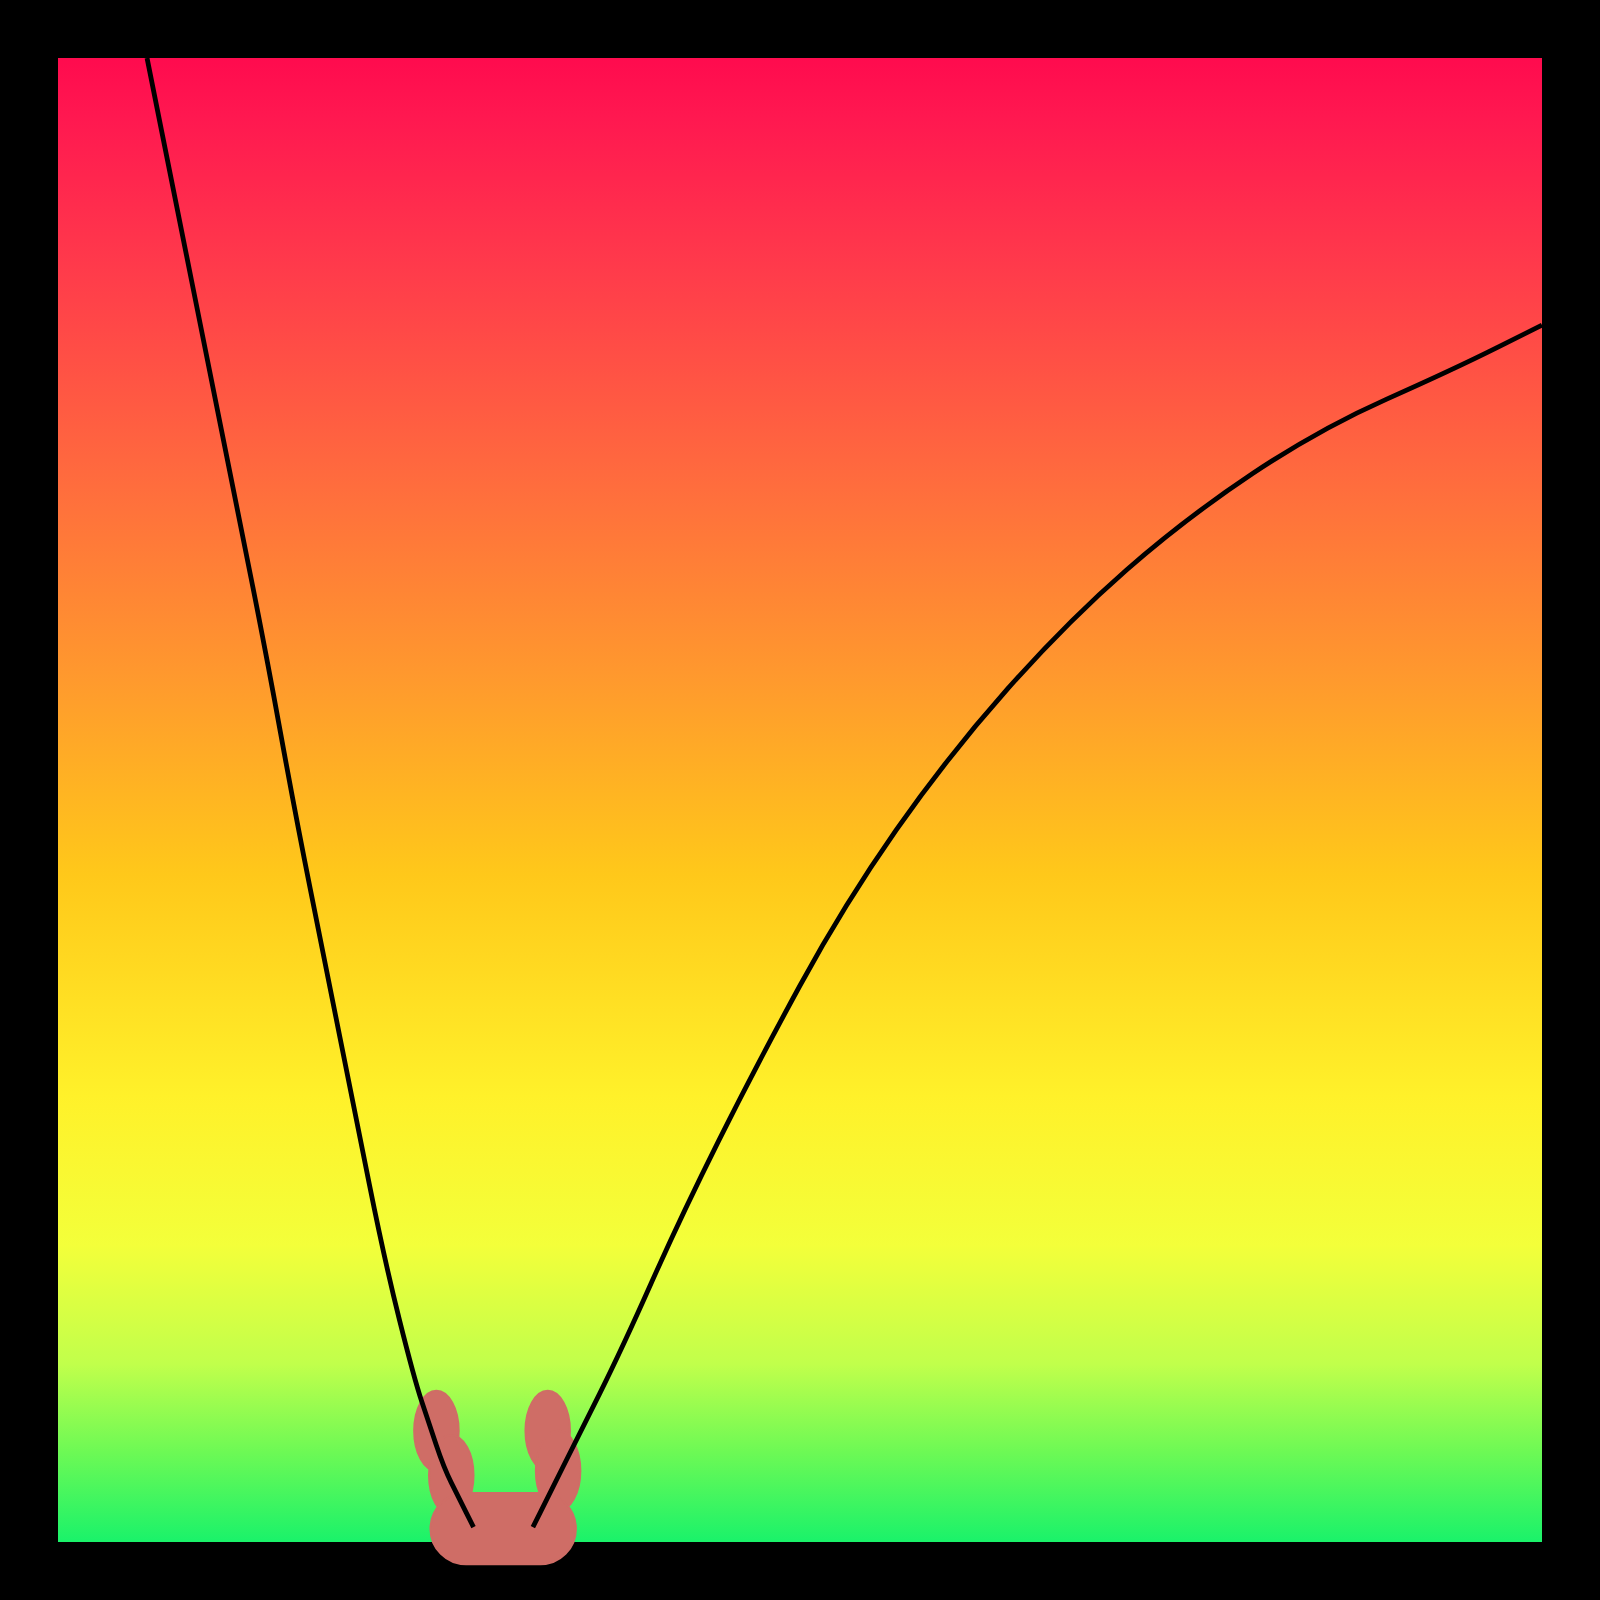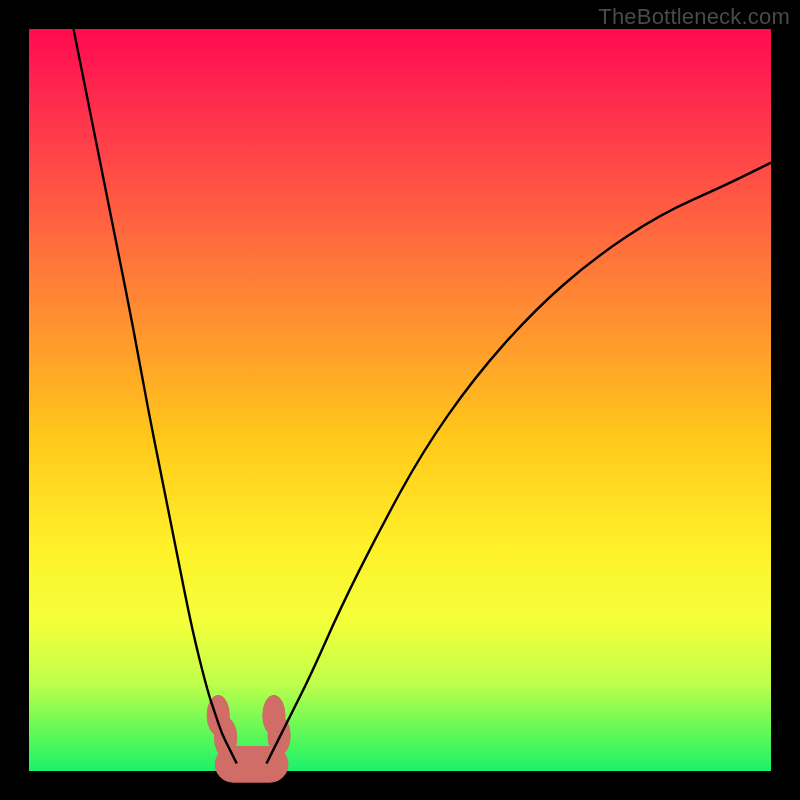--- a/index.html
+++ b/index.html
@@ -59,21 +59,20 @@
   }
   .blob {
     fill: #cf6d66;
     stroke: #cf6d66;
   }
 </style>
 </head>
 <body>
 
 <div class="frame">
-  <div class="watermark">TheBottleneck.com</div>
   <div class="plot">
     <svg class="curve" viewBox="0 0 742 742">
       <g id="blobs">
           <ellipse cx="189.21" cy="686.35" rx="11.129999999999999" ry="20.034000000000002" class="blob"></ellipse>
           <ellipse cx="196.63000000000002" cy="708.61" rx="11.129999999999999" ry="20.034000000000002" class="blob"></ellipse>
           <ellipse cx="244.86" cy="686.35" rx="11.129999999999999" ry="20.034000000000002" class="blob"></ellipse>
           <ellipse cx="250.054" cy="706.384" rx="11.129999999999999" ry="20.034000000000002" class="blob"></ellipse>
           <rect x="186.24200000000002" y="717.514" width="72.716" height="35.616" rx="17.808" ry="17.808" class="blob"></rect>
         </g>
       <path id="left-path" fill="none" stroke="#000" stroke-width="2.4" d="M 44.519999999999996 0 Q 44.519999999999996 0 51.94 37.099999999999966 Q 59.36 74.19999999999993 66.78 111.29999999999995 Q 74.2 148.39999999999998 81.62 185.5 Q 89.03999999999999 222.60000000000002 96.46000000000001 259.70000000000005 Q 103.88000000000001 296.8 111.30000000000001 337.61 Q 118.72 378.42 126.14 415.52 Q 133.56 452.62 140.98000000000002 489.72 Q 148.4 526.82 155.82 563.9200000000001 Q 163.24 601.02 170.66 630.7 Q 178.07999999999998 660.38 181.79 671.51 Q 185.5 682.64 189.21 693.77 Q 192.92000000000002 704.9 196.63 712.3199999999999 Q 200.34 719.74 204.05 727.1600000000001 T 207.76000000000002 734.58"></path>

